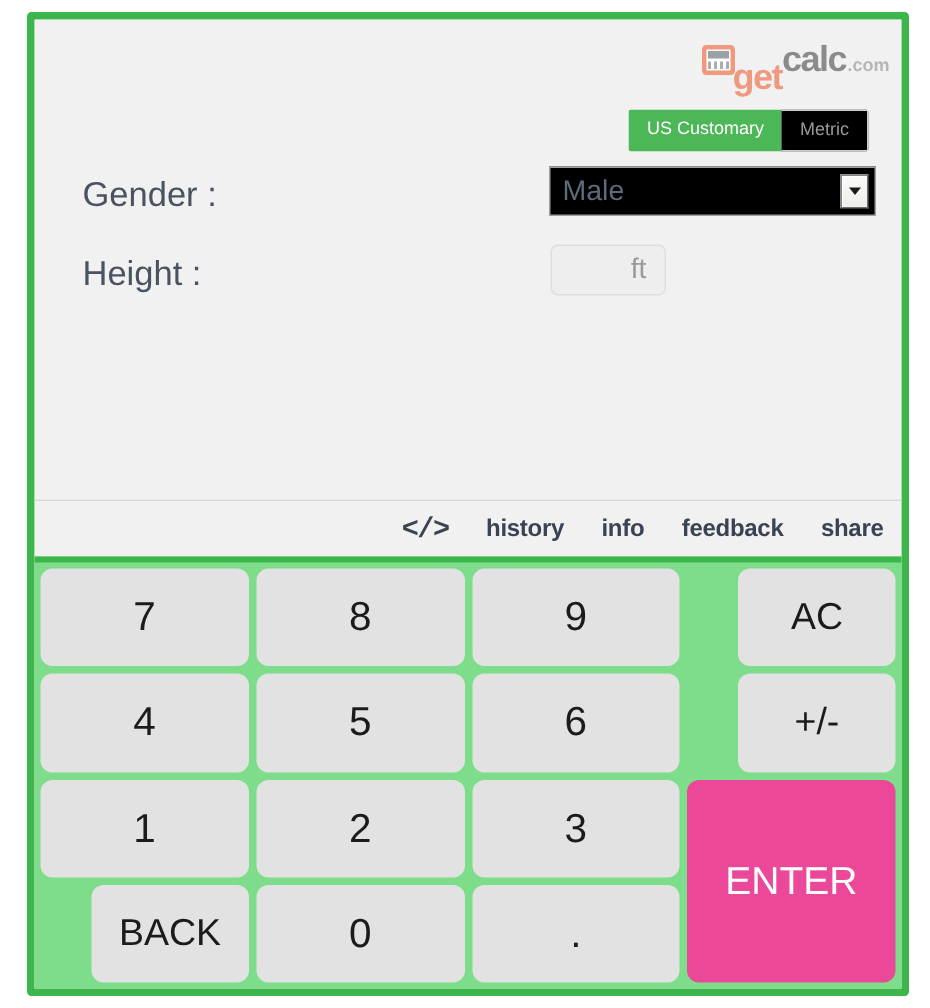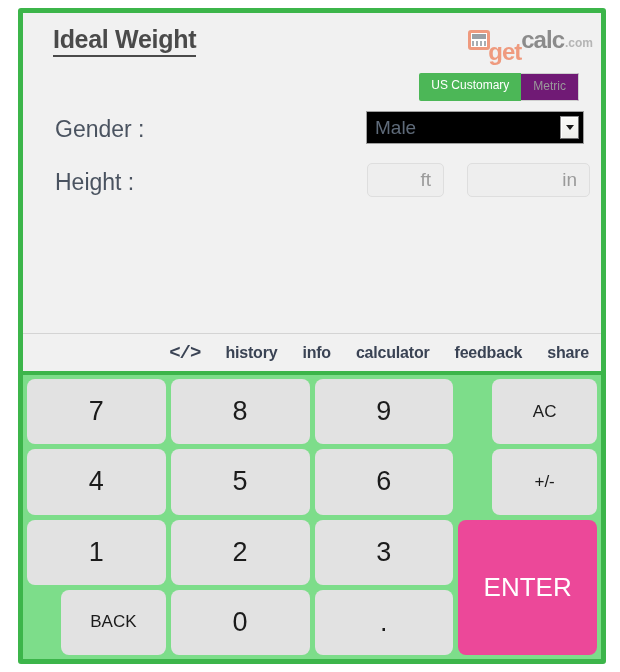--- a/index.html
+++ b/index.html
@@ -125,21 +125,21 @@
     padding: 6px 12px 7px 12px;
     line-height: 1.1;
     box-sizing: border-box;
     cursor: pointer;
   }
   #unit-toggle .unit-tab.active {
     background: #4cb757;
     color: #ffffff;
   }
   #unit-toggle .unit-tab.inactive {
-    background: #701a75;
+    background: #000000;
     color: #9a9a9a;
     border: 1px solid #cfcfcf;
     border-left: none;
   }
 
   
   .form-row {
     position: absolute;
     left: 0;
     width: 100%;
@@ -263,37 +263,36 @@
     background: #e2e2e2;
     border-radius: 8px;
     display: flex;
     align-items: center;
     justify-content: center;
     font-size: 27px;
     color: #1b1b1b;
     cursor: pointer;
     user-select: none;
   }
-  .key.key-word { font-size: 17px; margin-left: 34px; }
+  .key.key-word { font-size: 25px; margin-left: 34px; }
   .key-enter {
     grid-column: 4;
     grid-row: 3 / span 2;
     background: #ec4899;
     color: #ffffff;
     font-size: 26px;
   }
 </style>
 </head>
 <body>
 
 <div id="app-frame">
 
   <div id="form-panel">
 
-    <div id="page-title">Ideal Weight</div>
 
     <div id="brand-logo">
       <span class="calc-glyph"></span>
       <span class="logo-get">get</span>
       <span class="logo-calc">calc</span>
       <span class="logo-dotcom">.com</span>
     </div>
 
     <div id="unit-toggle">
       <div class="unit-tab active">US Customary</div>
@@ -306,30 +305,28 @@
         <span class="sel-value">Male</span>
         <span class="sel-arrow-box">
             <span class="tri"></span>
           </span>
       </div>
     </div>
 
     <div class="form-row" id="row-height">
       <div class="field-label">Height :</div>
       <input class="height-input" id="height-ft" type="text" placeholder="ft" style="">
-      <input class="height-input" id="height-in" type="text" placeholder="in" style="">
     </div>
 
   </div>
 
   <div id="menu-bar">
     <div class="menu-item code-item">&lt;/&gt;</div>
     <div class="menu-item">history</div>
     <div class="menu-item">info</div>
-    <div class="menu-item">calculator</div>
     <div class="menu-item">feedback</div>
     <div class="menu-item">share</div>
   </div>
 
   <div id="keypad">
     <div class="key">7</div>
     <div class="key">8</div>
     <div class="key">9</div>
     <div class="key key-word">AC</div>
 

